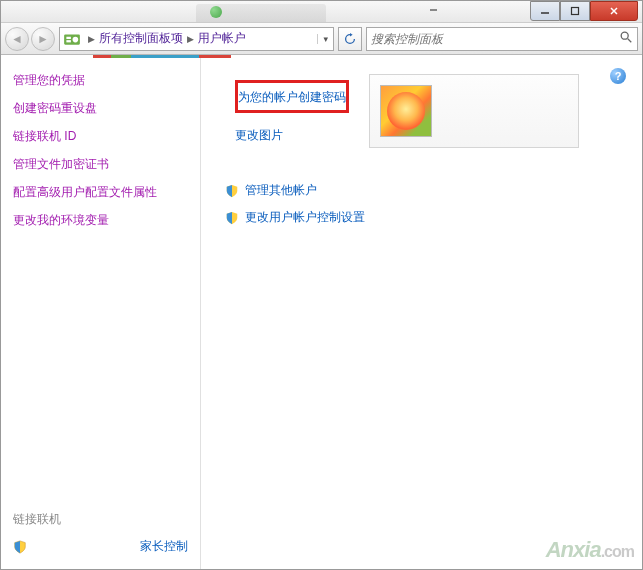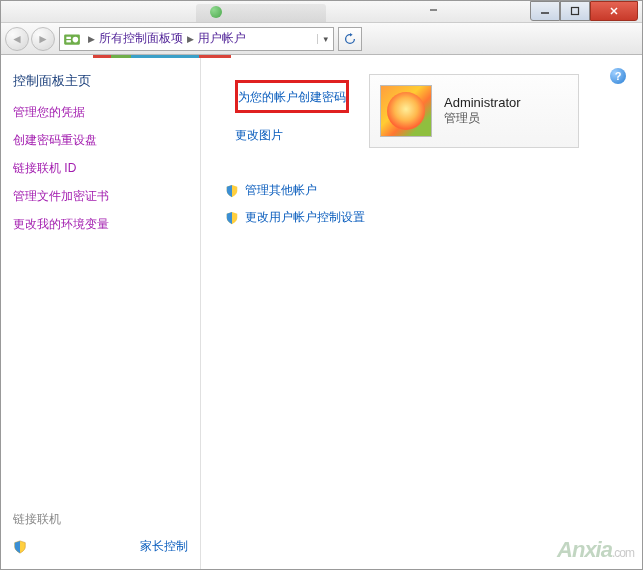--- a/index.html
+++ b/index.html
@@ -57,21 +57,21 @@
     .user-name { font-size: 13px; color: #222; }
     .user-role { font-size: 12px; color: #555; }
 
     .admin-links { margin-top: 34px; display: flex; flex-direction: column; gap: 10px; justify-content: center; }
     .admin-link { display: flex; align-items: center; gap: 6px; font-size: 12px; color: #0a5dbd; cursor: pointer; }
     
     .shield-icon { width: 14px; height: 14px; }
     .help-icon { position: absolute; right: 16px; top: 10px; width: 16px; height: 16px; border-radius: 50%; background: radial-gradient(circle at 30% 30%, #9ecfff, #2a7fd4); color: #fff; font-size: 11px; display: flex; align-items: center; justify-content: center; font-weight: bold; }
 
     .watermark { position: absolute; right: 8px; bottom: 6px; font-size: 22px; font-style: italic; font-weight: bold; color: rgba(120,165,120,0.45); letter-spacing: -1px; }
-    .watermark span.com { font-size: 12px; color: rgba(150,150,150,0.5); font-weight: normal; font-style: normal; }
+    .watermark span.com { font-size: 16px; color: rgba(150,150,150,0.5); font-weight: bold; font-style: normal; }
   </style>
 </head>
 <body>
 
 <div class="titlebar">
   <div class="titlebar-bg-tab"></div>
   <div class="titlebar-green-ball"></div>
   <div class="titlebar-dash"></div>
   <div class="window-controls">
     <div class="wbtn min">
@@ -112,38 +112,47 @@
     <span class="bc-sep">▶</span>
     <span class="bc-item">用户帐户</span>
     <span class="bc-drop">▾</span>
   </div>
   <div class="refresh-btn">
     <svg width="14" height="14" viewBox="0 0 16 16">
         <path d="M8 3 a5 5 0 1 0 5 5" fill="none" stroke="#2a66b1" stroke-width="1.5"></path>
         <path d="M8 1 L8 5 L11 3 Z" fill="#2a66b1"></path>
       </svg>
   </div>
+  <div class="search-box">
+    <input type="text" placeholder="搜索控制面板" style="">
+    <span class="search-icon">
+      <svg width="14" height="14" viewBox="0 0 16 16">
+          <circle cx="6.5" cy="6.5" r="4" fill="none" stroke="#666" stroke-width="1.5"></circle>
+          <line x1="10" y1="10" x2="14" y2="14" stroke="#666" stroke-width="1.5"></line>
+        </svg>
+    </span>
+  </div>
 </div>
 
 <div class="color-strip">
   <div style="width:92px;background:#fff"></div>
   <div style="width:18px;background:#d9443a"></div>
   <div style="width:20px;background:#6fae4a"></div>
   <div style="width:68px;background:#3ba0c8"></div>
   <div style="width:32px;background:#d9443a"></div>
   <div style="flex:1;background:#fff"></div>
 </div>
 
 <div class="content">
   <div class="sidebar">
-    <div class="sidebar-title">控制面板主页</div>
     <div class="sidebar-link">管理您的凭据</div>
     <div class="sidebar-link">创建密码重设盘</div>
     <div class="sidebar-link">链接联机 ID</div>
     <div class="sidebar-link">管理文件加密证书</div>
+    <div class="sidebar-link">配置高级用户配置文件属性</div>
     <div class="sidebar-link">更改我的环境变量</div>
     <div class="sidebar-spacer"></div>
     <div class="see-also">链接联机</div>
     <div class="parental">
       <svg class="shield-icon" viewBox="0 0 16 16">
           <path d="M8 1 L14 3 V8 C14 12 8 15 8 15 C8 15 2 12 2 8 V3 Z" fill="#ffcf3f" stroke="#c89020" stroke-width="0.6"></path>
           <path d="M8 1 L8 15 C8 15 2 12 2 8 V3 Z" fill="#3b8fd4"></path>
           <path d="M8 1 L14 3 V8 L2 8 V3 Z" fill="#e0443a" opacity="0"></path>
         </svg>
       <span>家长控制</span>
@@ -156,24 +165,20 @@
     <div class="action-row">
       <div class="action-links">
         <div class="highlight-box">
           <span class="action-link">为您的帐户创建密码</span>
         </div>
         <span class="action-link">更改图片</span>
       </div>
 
       <div class="user-card">
         <div class="avatar"></div>
-        <div>
-          <div class="user-name">Administrator</div>
-          <div class="user-role">管理员</div>
-        </div>
       </div>
     </div>
 
     <div class="admin-links">
       <div class="admin-link">
         <svg class="shield-icon" viewBox="0 0 16 16">
             <path d="M8 1 L14 3 V8 C14 12 8 15 8 15 C8 15 2 12 2 8 V3 Z" fill="#ffcf3f"></path>
             <path d="M8 1 L8 15 C8 15 2 12 2 8 V3 Z" fill="#3b8fd4"></path>
           </svg>
         <span>管理其他帐户</span>

